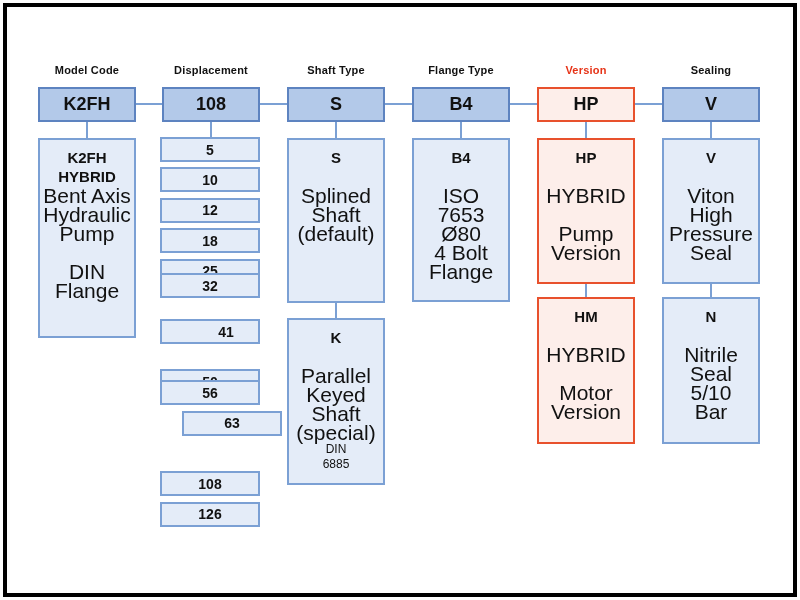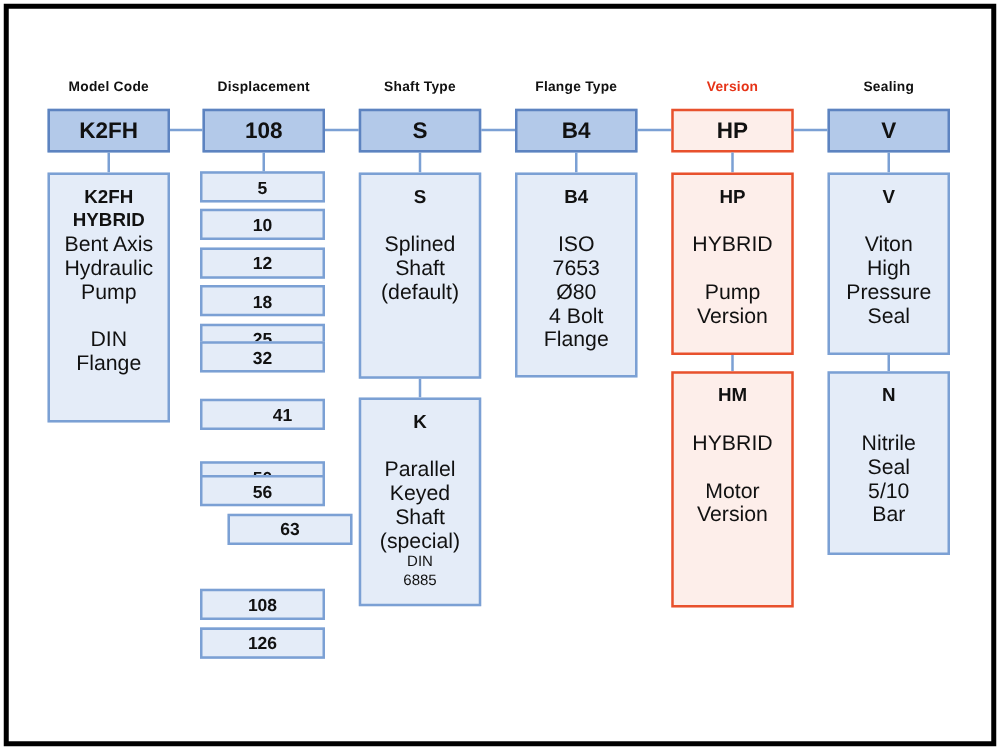--- a/index.html
+++ b/index.html
@@ -28,21 +28,21 @@
   }
   .hbox.vred{background:var(--version-fill);border-color:var(--version-border);}
   .dbox{
     position:absolute;width:98px;box-sizing:border-box;
     background:var(--desc-fill);border:2px solid var(--desc-border);
     text-align:center;padding-top:8px;
   }
   .dbox.vred{background:var(--version-fill);border-color:var(--version-border);}
   .box-title{font-size:15px;font-weight:bold;line-height:19px;white-space:pre-line;}
   .box-title.gap{margin-bottom:19px;}
-  .box-body{font-size:17px;line-height:19px;white-space:pre-line;}
+  .box-body{font-size:21px;line-height:19px;white-space:pre-line;}
   .box-fine{font-size:12px;line-height:15px;white-space:pre-line;}
   .conn{position:absolute;background:var(--connector);}
   .conn.h{top:103px;height:2px;}
   .conn.v{width:2px;}
   .disp-item{
     position:absolute;left:160px;width:100px;height:25px;box-sizing:border-box;
     background:var(--desc-fill);border:2px solid var(--desc-border);
     display:flex;align-items:center;justify-content:center;
     font-size:14px;font-weight:bold;
   }
@@ -138,21 +138,21 @@
 </div>
 
 <div class="dbox c5 vred" style="top:138px;height:146px;">
   <div class="box-title gap">HP</div>
   <div class="box-body">HYBRID
 
 Pump
 Version</div>
 </div>
 
-<div class="dbox c5 vred" style="top:297px;height:189px;">
+<div class="dbox c5 vred" style="top:297px;height:147px;">
   <div class="box-title gap">HM</div>
   <div class="box-body">HYBRID
 
 Motor
 Version</div>
 </div>
 
 <div class="dbox c6" style="top:138px;height:146px;">
   <div class="box-title gap">V</div>
   <div class="box-body">Viton

